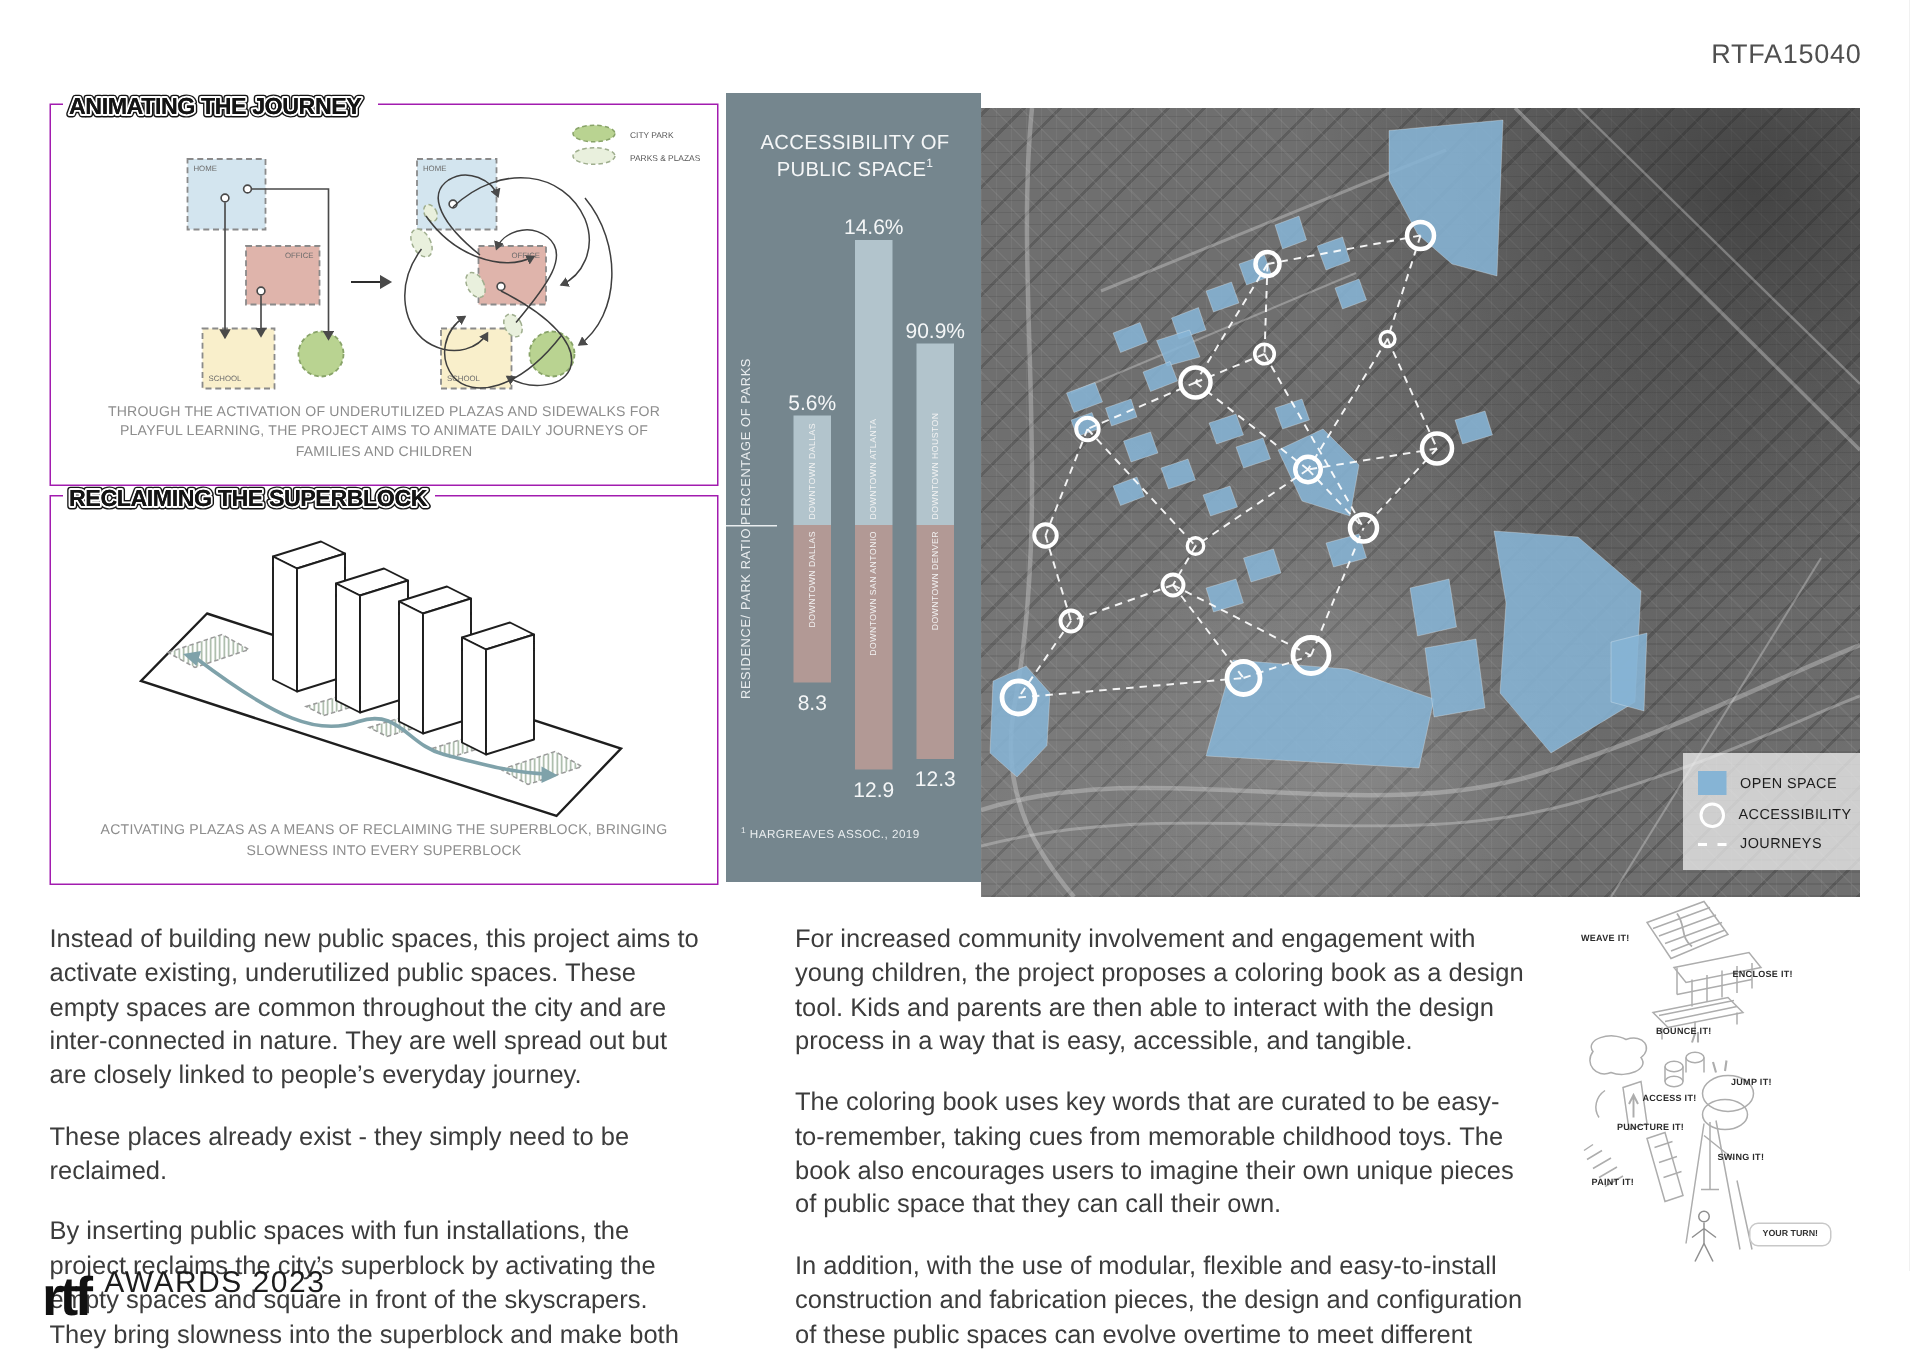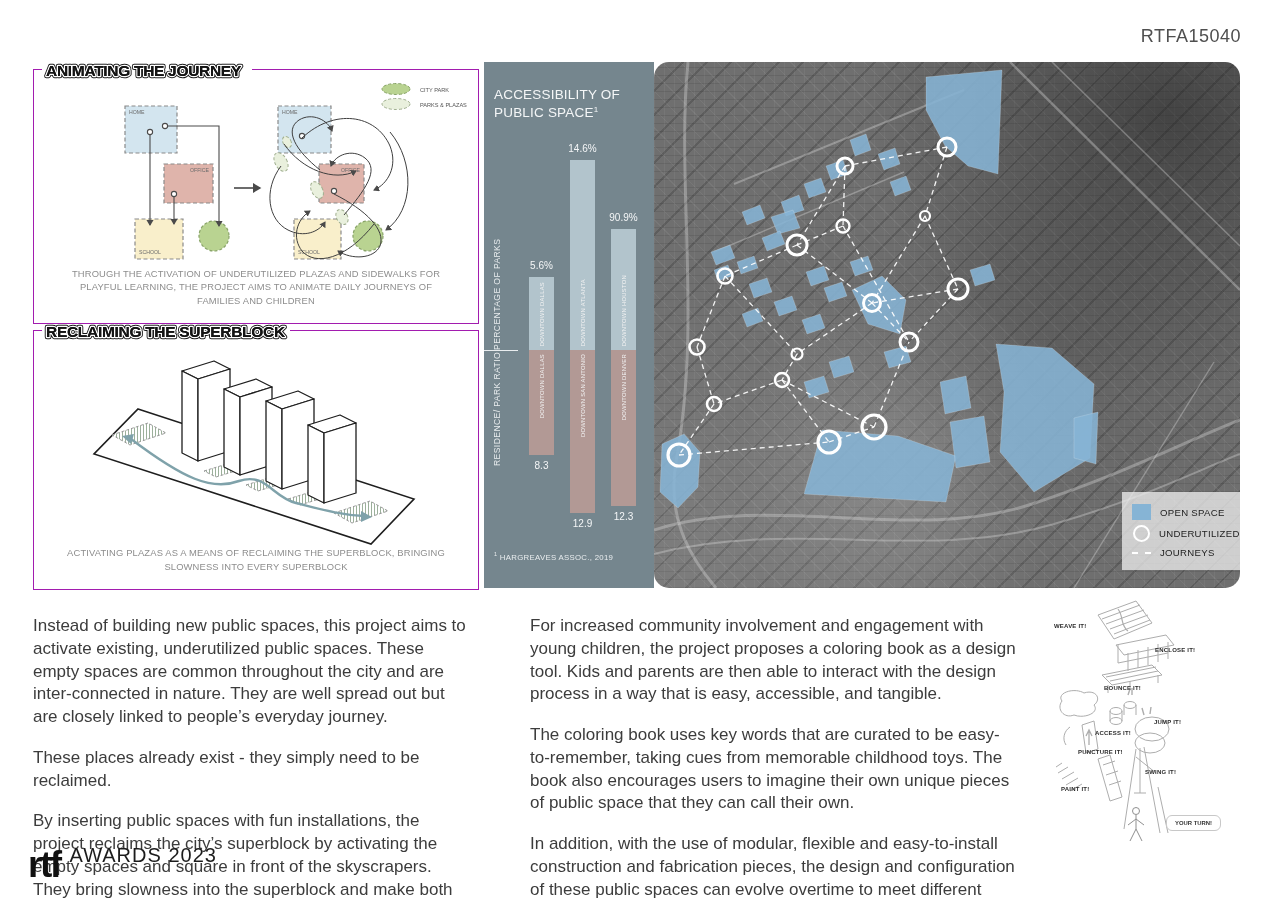--- a/index.html
+++ b/index.html
@@ -19,52 +19,52 @@
   .t-mid{fill:#141414;stroke:#ffffff;stroke-width:2.6px;paint-order:stroke;stroke-linejoin:round;}
   .t-fill{fill:#141414;}
   .panel-caption{position:absolute;left:24px;right:24px;bottom:16px;text-align:center;
                  font-size:9.4px;line-height:1.42;color:#8d8d8d;letter-spacing:.15px;}
   .diagram-svg{position:absolute;left:0;top:0;}
   .diagram-svg text{font-family:"Liberation Sans",sans-serif;}
 
   
   .chart{position:absolute;left:484px;top:62px;width:170px;height:526px;background:#75868e;}
   .chart-title{position:absolute;left:10px;top:24px;width:152px;font-size:13.5px;line-height:1.32;
-               color:#f4f6f7;letter-spacing:.2px;}
+               color:#f4f6f7;letter-spacing:.2px;text-align:center;}
   .chart-title sup{font-size:8px;}
   .axis-label{position:absolute;color:#e9edef;font-size:8.6px;letter-spacing:.4px;
               writing-mode:vertical-rl;transform:rotate(180deg);white-space:nowrap;}
   .axis-top{left:8px;top:184px;height:104px;}
   .axis-bot{left:8px;top:292px;height:112px;}
   .divider{position:absolute;left:0;top:288px;width:34px;height:1px;background:#e9edef;}
   .col{position:absolute;top:0;width:25px;height:100%;}
   .bar{position:absolute;left:0;width:25px;}
   .bar-top{background:#b2c4cc;}
   .bar-bot{background:#b29995;}
   .val{position:absolute;left:50%;width:64px;margin-left:-32px;text-align:center;
-       font-size:10px;color:#f4f6f7;}
+       font-size:14px;color:#f4f6f7;}
   .city{position:absolute;left:50%;writing-mode:vertical-rl;transform:translateX(-50%) rotate(180deg);
         font-size:5.8px;letter-spacing:.3px;color:#f3f3f3;white-space:nowrap;}
   .bar-top .city{bottom:4px;}
   .bar-bot .city{top:4px;}
   .chart-fn{position:absolute;left:10px;top:489px;font-size:7.8px;color:#e9edef;letter-spacing:.3px;}
   .chart-fn sup{font-size:5.5px;}
 
   
-  .map{position:absolute;left:654px;top:62px;width:586px;height:526px;overflow:hidden;
+  .map{position:absolute;left:654px;top:72px;width:586px;height:526px;overflow:hidden;
        background-color:#6f6f6f;
        background-image:
          radial-gradient(ellipse at 88% 10%, rgba(25,25,25,.50), transparent 42%),
          radial-gradient(ellipse at 42% 78%, rgba(215,215,215,.22), transparent 34%),
          radial-gradient(ellipse at 8% 92%, rgba(255,255,255,.10), transparent 40%),
          radial-gradient(ellipse at 70% 55%, rgba(40,40,40,.18), transparent 45%),
          repeating-linear-gradient(45deg, rgba(255,255,255,.06) 0 1px, transparent 1px 13px),
          repeating-linear-gradient(-45deg, rgba(0,0,0,.16) 0 2px, transparent 2px 17px),
          repeating-linear-gradient(0deg, rgba(0,0,0,.09) 0 1px, transparent 1px 8px),
-         repeating-linear-gradient(90deg, rgba(255,255,255,.05) 0 1px, transparent 1px 10px); border-radius: 15px;}
+         repeating-linear-gradient(90deg, rgba(255,255,255,.05) 0 1px, transparent 1px 10px);}
   .map svg{position:absolute;left:0;top:0;}
   .os{fill:#86b4d5;fill-opacity:.88;stroke:rgba(255,255,255,.30);stroke-width:.6;}
   .road{fill:none;stroke:rgba(225,225,225,.34);}
   .jour{fill:none;stroke:#ffffff;stroke-width:1.3;stroke-dasharray:5 4;opacity:.92;}
   .dest{fill:none;stroke:#ffffff;}
   .map-legend{position:absolute;left:468px;top:430px;width:114px;padding:7px 6px 7px 8px;
               background:rgba(240,240,240,.74);}
   .ml-row{display:flex;align-items:center;gap:9px;margin:5px 2px;}
   .ml-swatch{width:19px;height:16px;background:#86b4d5;flex:0 0 auto;}
   .ml-ring{width:13px;height:13px;border:2.6px solid #fff;border-radius:50%;flex:0 0 auto;margin-left:1px;}
@@ -358,21 +358,21 @@
       </g>
     </svg>
 
     <div class="map-legend">
       <div class="ml-row">
         <span class="ml-swatch"></span>
         <span class="ml-label">OPEN SPACE</span>
       </div>
       <div class="ml-row">
         <span class="ml-ring"></span>
-        <span class="ml-label">UNDERUTILIZED</span>
+        <span class="ml-label">ACCESSIBILITY</span>
       </div>
       <div class="ml-row">
         <span class="ml-dash"></span>
         <span class="ml-label">JOURNEYS</span>
       </div>
     </div>
   </section>
 
   <div class="body-col body-left">
     <p>Instead of building new public spaces, this project aims to activate existing, underutilized public spaces. These empty spaces are common throughout the city and are inter-connected in nature. They are well spread out but are closely linked to people’s everyday journey.</p>

